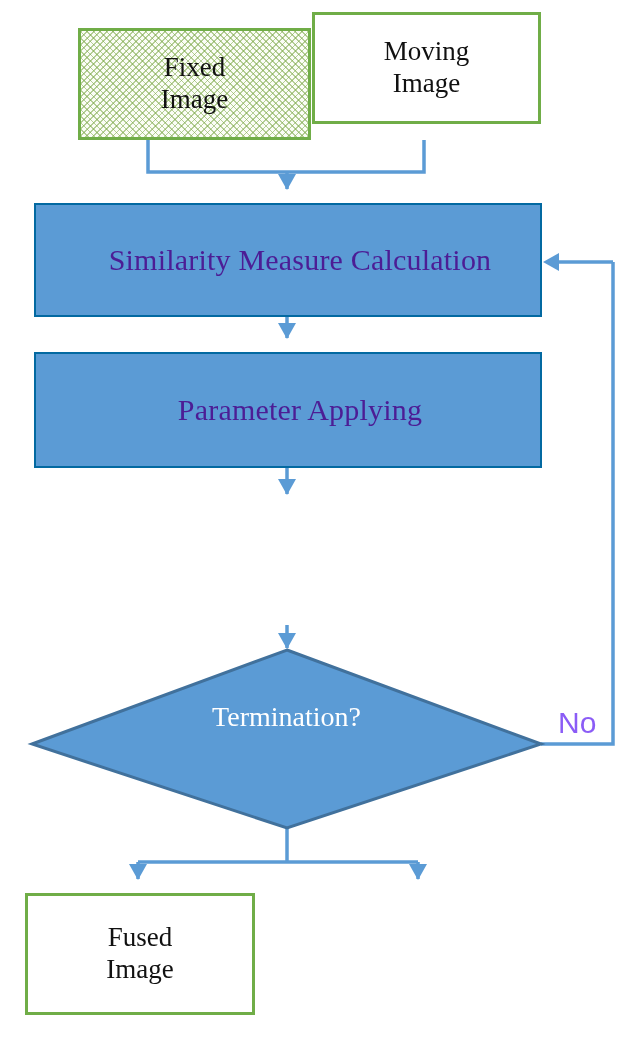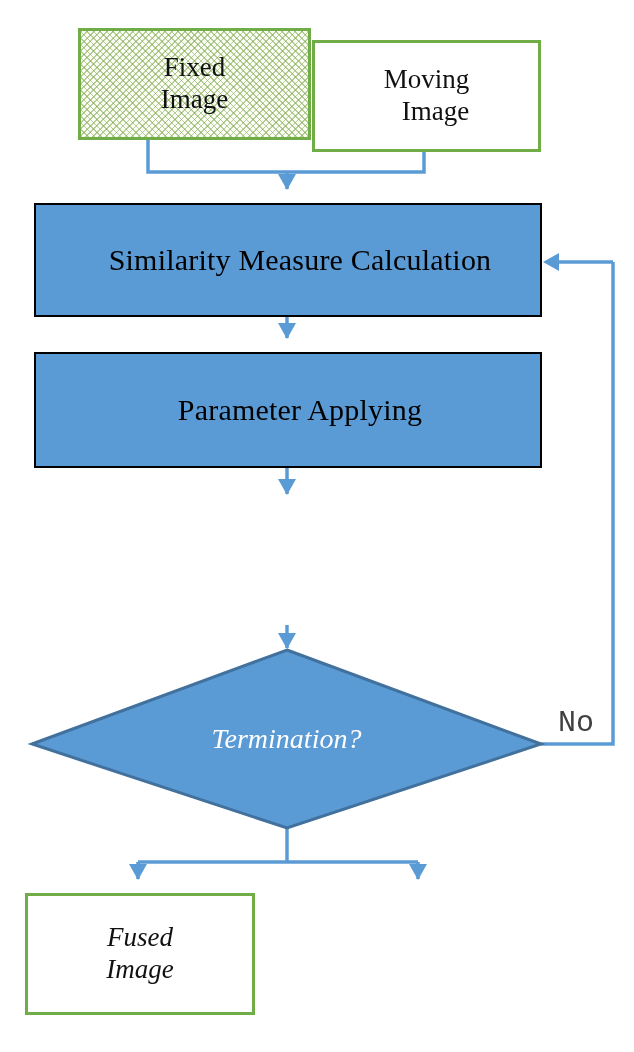--- a/index.html
+++ b/index.html
@@ -46,39 +46,39 @@
         rgba(0,0,0,0) 1.3px, rgba(0,0,0,0) 4.6px),
       repeating-linear-gradient(-45deg,
         rgba(124,168,72,0.55) 0px, rgba(124,168,72,0.55) 1.3px,
         rgba(0,0,0,0) 1.3px, rgba(0,0,0,0) 4.6px);
   }
   .io-node .node-text {
     position: relative;
     z-index: 2;
   }
   .process-node {
-    border: 2px solid #000000;
+    border: 2px solid #0369a1;
     background: #5B9BD5;
-    color: #000000;
+    color: #4c1d95;
     font-size: 30px;
     letter-spacing: 0.2px;
     padding-left: 24px;
   }
   .decision-node {
     color: #ffffff;
     font-size: 28px;
     background: transparent;
     border: none;
     pointer-events: none;
   }
   .edge-label {
     position: absolute;
-    color: #404040;
+    color: #8b5cf6;
     font-size: 30px;
-    font-family: Liberation Mono, monospace;
+    font-family: Liberation Sans, sans-serif;
   }
 </style>
 </head>
 <body>
 
 <div id="canvas">
 
   <svg id="flow-svg" viewBox="0 0 634 1052" xmlns="http://www.w3.org/2000/svg">
     <defs>
       <marker id="arrow-down" markerWidth="18" markerHeight="16" refX="9" refY="15" orient="0" markerUnits="userSpaceOnUse">
@@ -124,43 +124,43 @@
     </g>
   </svg>
 
   <div class="node io-node patterned" style="left:33px; top:28px; width:233px; height:112px;margin-left:45px;">
     <div class="node-text">
       <span>Fixed</span><br>
       <span>Image</span>
     </div>
   </div>
 
-  <div class="node io-node" style="left:312px; top:40px; width:229px; height:112px;text-align:right;">
+  <div class="node io-node" style="left:312px; top:12px; width:229px; height:112px;">
     <div class="node-text">
       <span>Moving</span><br>
       <span>Image</span>
     </div>
   </div>
 
   <div class="node process-node" style="left:34px; top:203px; width:508px; height:114px;">
     <span>Similarity Measure Calculation</span>
   </div>
 
   <div class="node process-node" style="left:34px; top:352px; width:508px; height:116px;">
     <span>Parameter Applying</span>
   </div>
 
 
-  <div class="node decision-node" style="left:32px; top:650px; width:509px; height:178px;font-style:italic;">
+  <div class="node decision-node" style="left:32px; top:628px; width:509px; height:178px;">
     <span>Termination?</span>
   </div>
 
   <div class="edge-label" style="left:558px; top:706px;">No</div>
 
-  <div class="node io-node" style="left:25px; top:893px; width:230px; height:122px;font-style:italic;">
+  <div class="node io-node" style="left:25px; top:893px; width:230px; height:122px;">
     <div class="node-text">
       <span>Fused</span><br>
       <span>Image</span>
     </div>
   </div>
 
 
 </div>
 
 </body></html>

